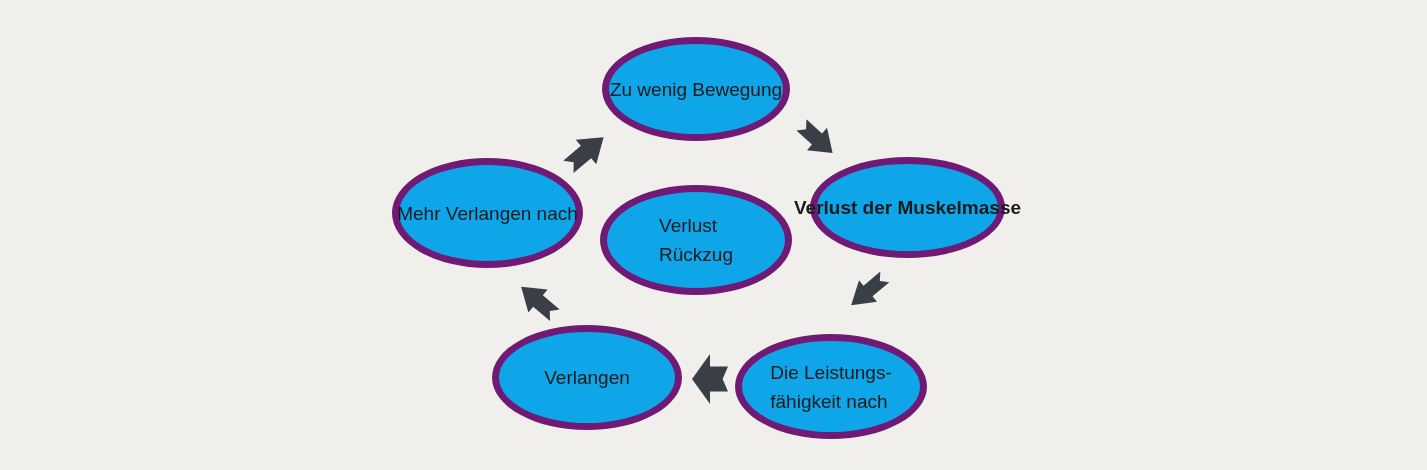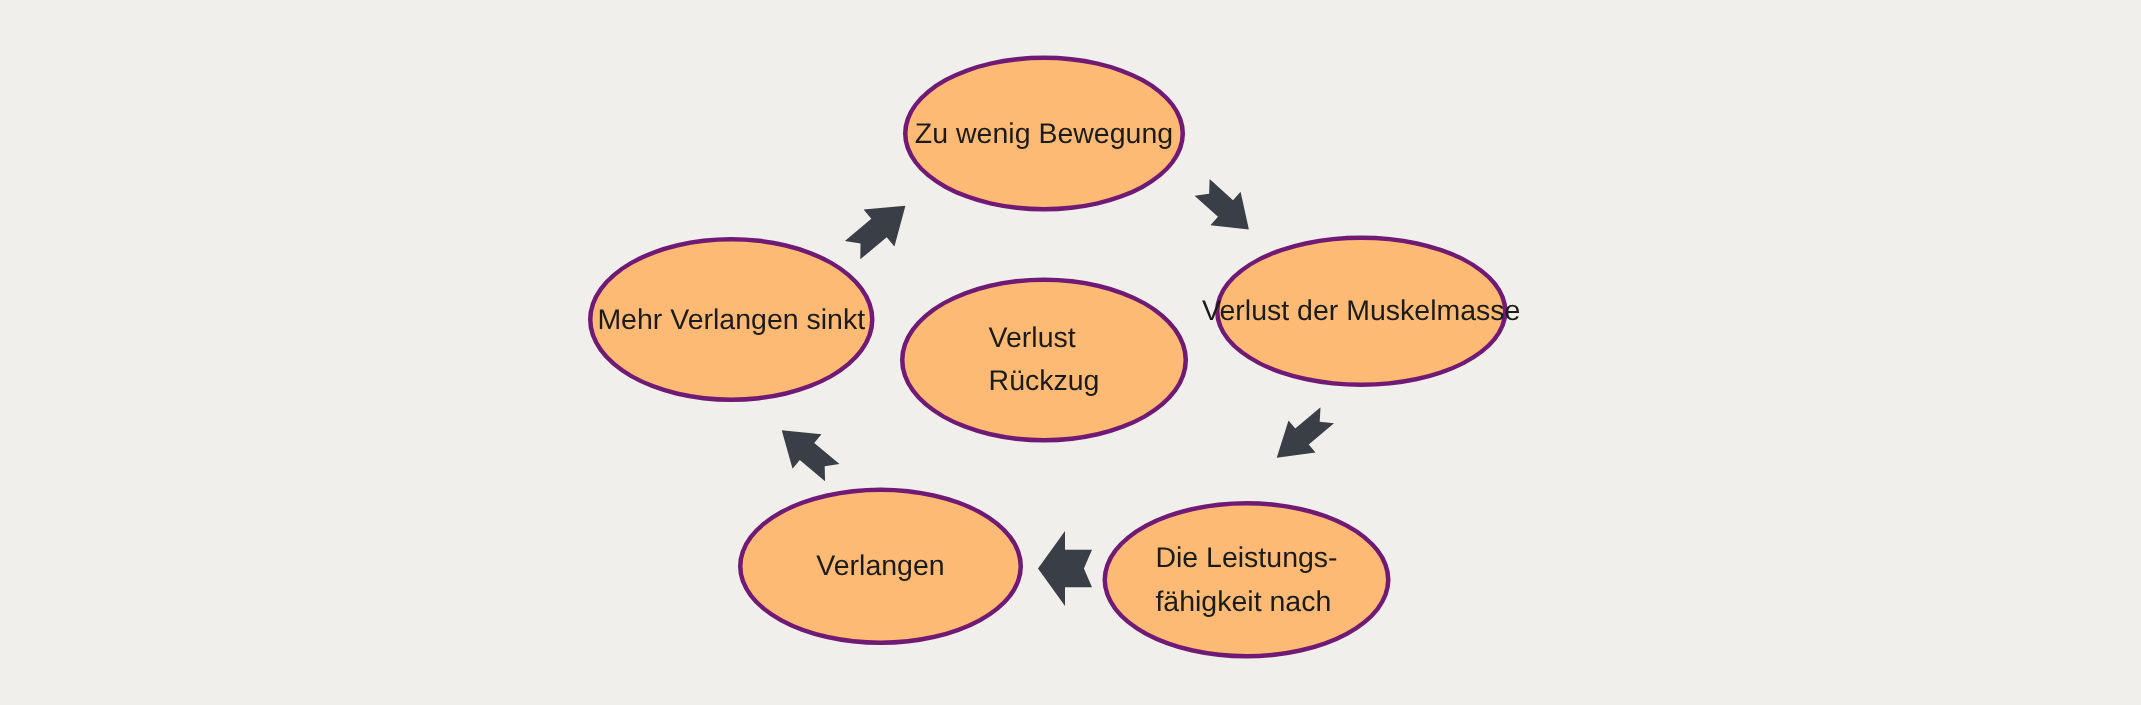--- a/index.html
+++ b/index.html
@@ -10,43 +10,43 @@
   }
   .canvas {
     position: relative;
     width: 1427px;
     height: 470px;
     background: #F0EFEB;
     overflow: hidden;
   }
   .node {
     position: absolute;
-    background: #fdba74;
-    border: 3px solid #701a75;
+    background: #0ea5e9;
+    border: 7px solid #701a75;
     border-radius: 50%;
     box-sizing: border-box;
     display: flex;
     align-items: center;
     justify-content: center;
     color: #1B1B1B;
     font-size: 19px;
     line-height: 29px;
   }
   .node .label {
     display: inline-block;
     text-align: left;
   }
   .node .line {
     display: block;
     white-space: nowrap;
   }
   .node-top          { left: 602px; top: 37px;  width: 188px; height: 104px; }
   .node-top .label   { text-align: center; }
   .node-right        { left: 810px; top: 157px; width: 195px; height: 101px; }
-  .node-right .label { text-align: left; }
+  .node-right .label { text-align: left; font-weight: bold; }
   .node-bottom-right { left: 735px; top: 334px; width: 192px; height: 105px; }
   .node-bottom-left  { left: 492px; top: 325px; width: 190px; height: 105px; }
   .node-left         { left: 392px; top: 158px; width: 191px; height: 110px; }
   .node-center       { left: 600px; top: 185px; width: 192px; height: 110px; }
 
   .arrow {
     position: absolute;
   }
   .arrow svg {
     display: block;
@@ -87,21 +87,21 @@
   </div>
 
   <div class="node node-bottom-left">
     <div class="label">
       <span class="line">Verlangen</span>
     </div>
   </div>
 
   <div class="node node-left">
     <div class="label">
-      <span class="line">Mehr Verlangen sinkt</span>
+      <span class="line">Mehr Verlangen nach</span>
     </div>
   </div>
 
   <div class="node node-center">
     <div class="label">
       <span class="line">Verlust</span>
       <span class="line">Rückzug</span>
     </div>
   </div>
 

